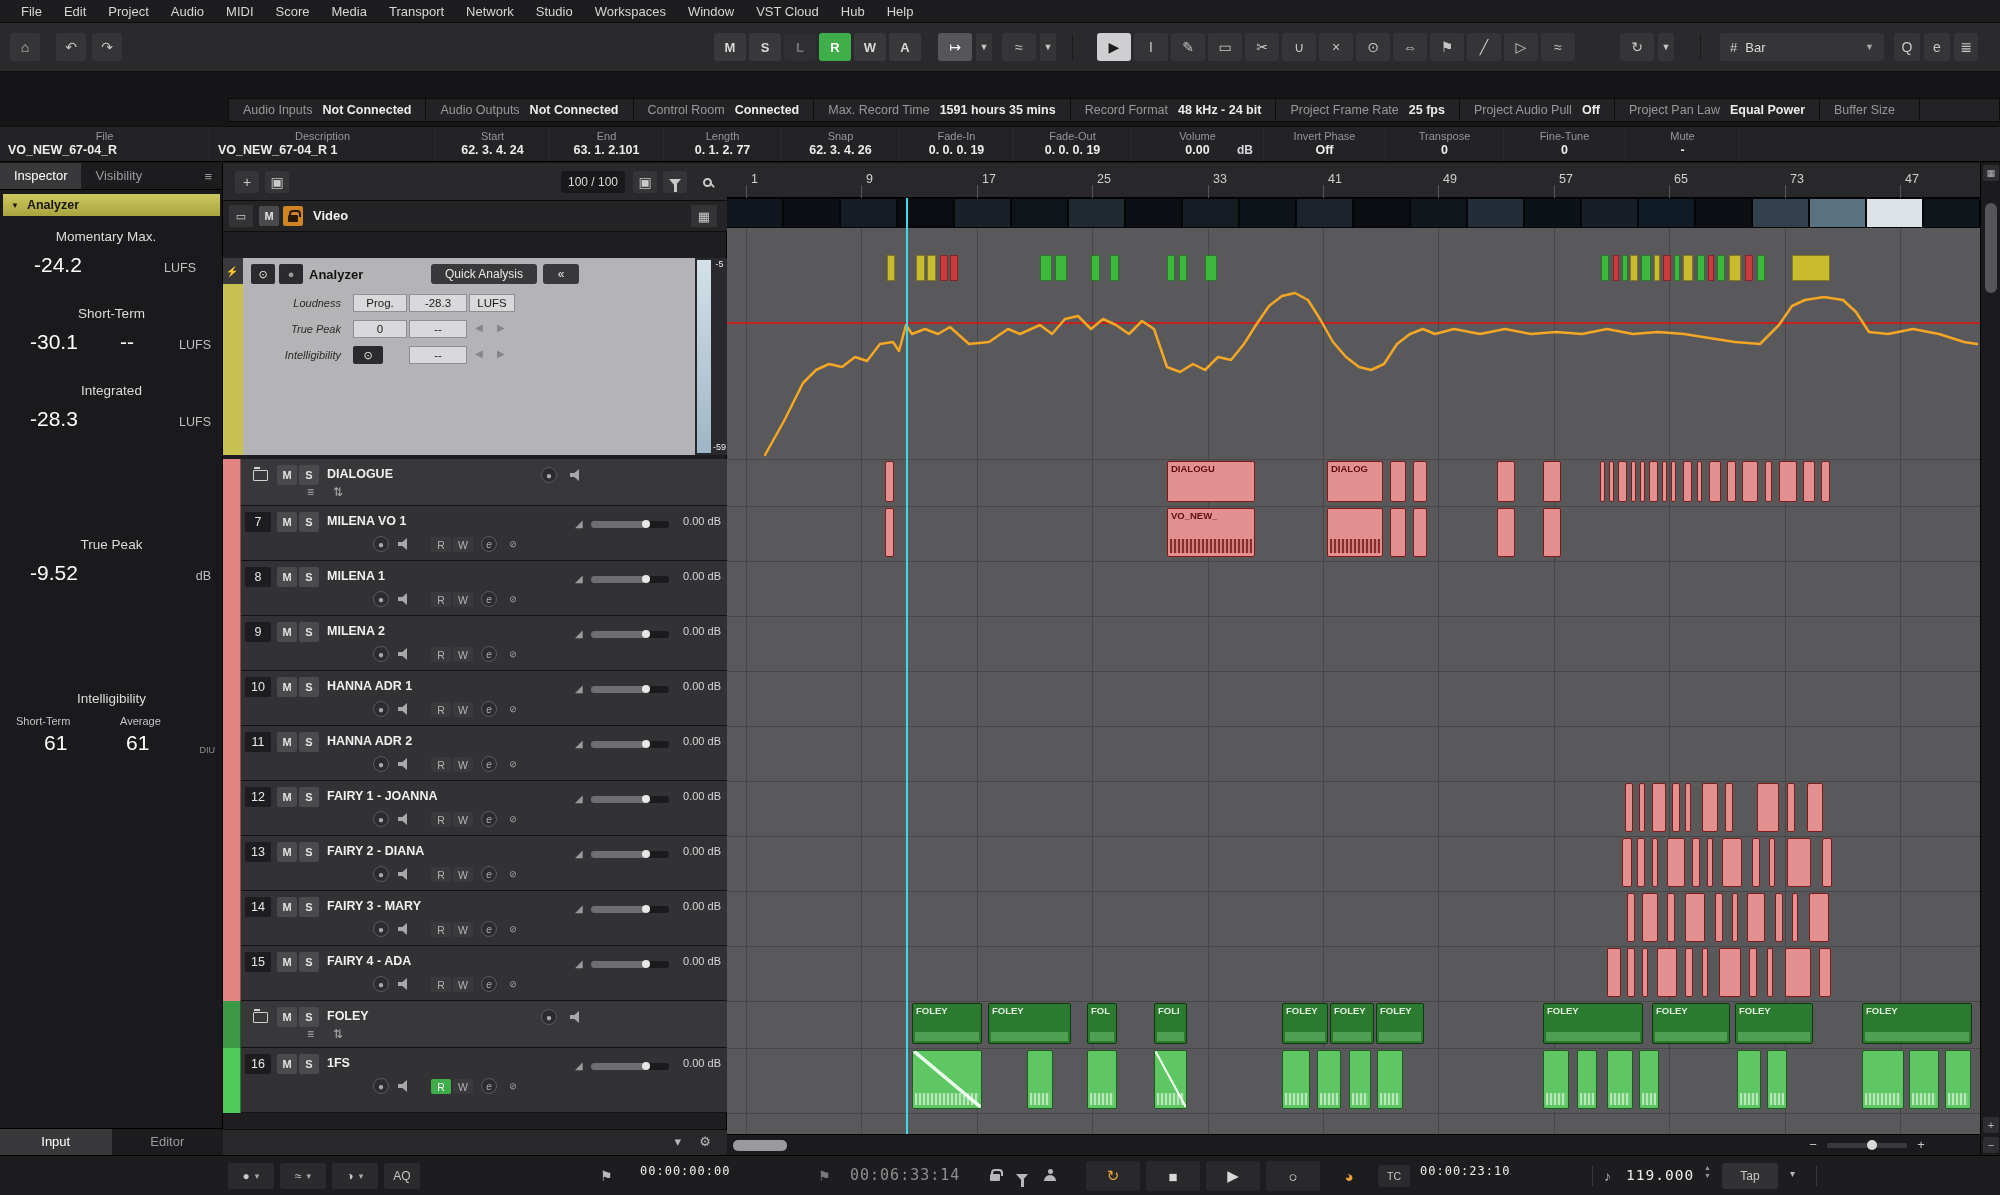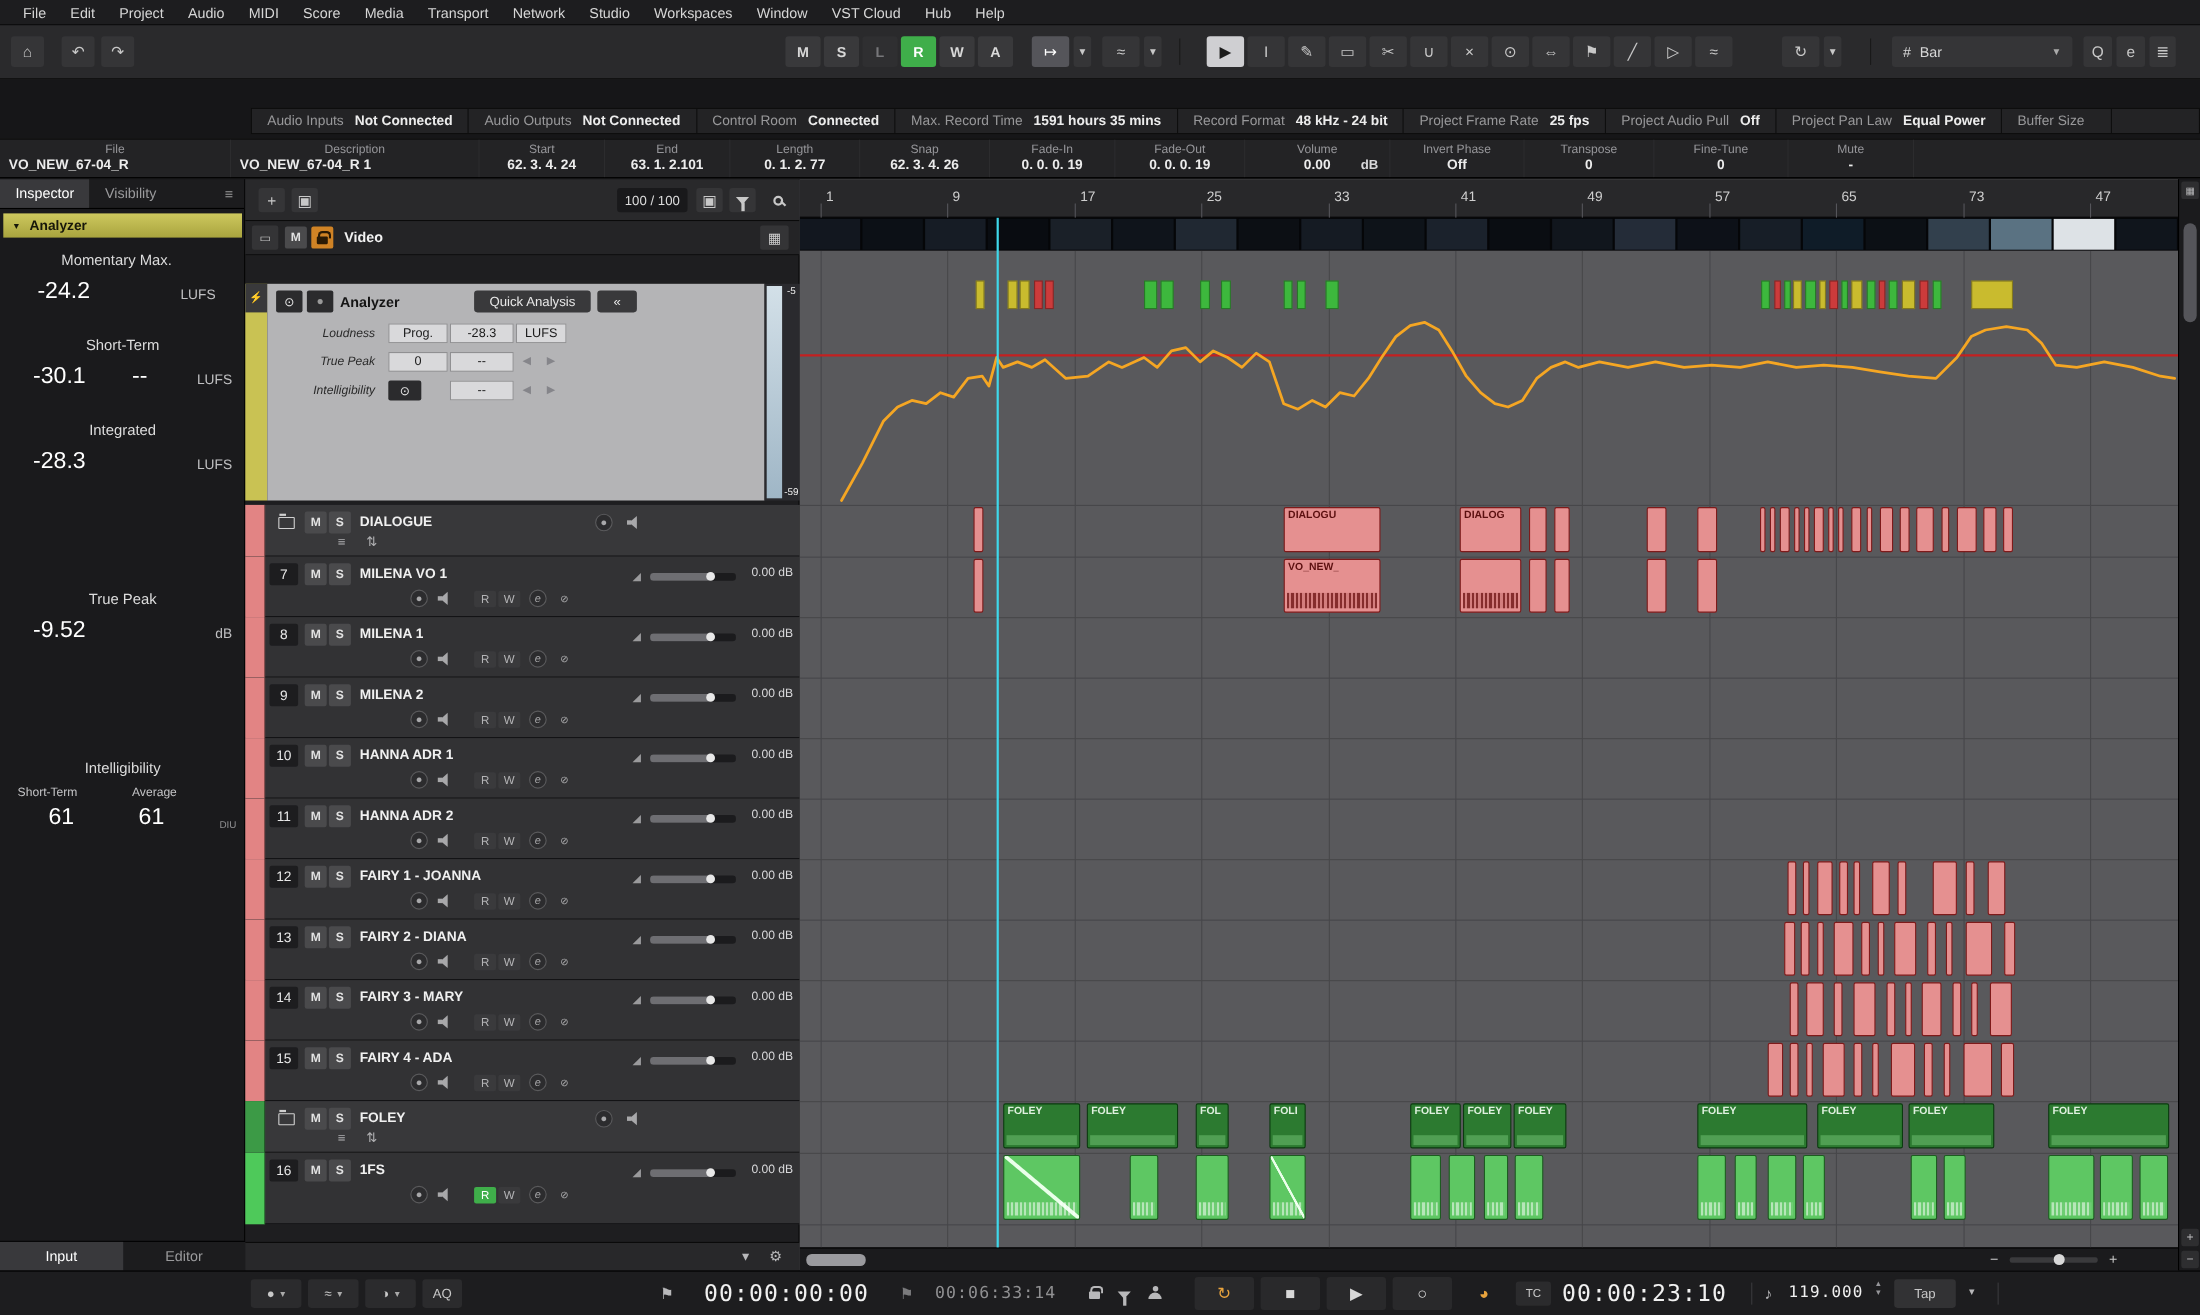--- a/index.html
+++ b/index.html
@@ -186,21 +186,21 @@
   .vs-top{position:absolute;left:2px;top:2px;width:16px;height:16px;background:#2e2e30;border-radius:2px;color:#b8b8ba;
           font-size:9px;display:flex;align-items:center;justify-content:center;}
   .vs-thumb{position:absolute;left:4px;top:40px;width:12px;height:90px;background:#55555a;border-radius:6px;}
   .vs-btn{position:absolute;left:2px;width:16px;height:16px;background:#2e2e30;border-radius:2px;color:#b8b8ba;
           font-size:11px;display:flex;align-items:center;justify-content:center;}
 
   
   #transport{position:absolute;left:0;top:1155px;width:2000px;height:40px;background:#1d1d1f;border-top:1px solid #000;}
   .trbtn{position:absolute;top:7px;height:26px;border-radius:3px;background:#2b2b2d;color:#c8c8c8;
          display:flex;align-items:center;justify-content:center;font-size:12px;padding:0 6px;}
-  .tr-time{position:absolute;top:8px;font-family:"DejaVu Sans Mono",monospace;font-size:21px;color:#f0f0f0;letter-spacing:1px;}
+  .tr-time{position:absolute;top:8px;font-family:"DejaVu Sans Mono",monospace;font-size:12px;color:#f0f0f0;letter-spacing:1px;}
   .tr-time.dim{font-size:15px;color:#909092;top:10px;}
   .tr-ic{position:absolute;top:12px;color:#b8b8ba;font-size:14px;}
   .tp-btn{position:absolute;top:5px;width:54px;height:30px;background:#29292b;border-radius:3px;
           display:flex;align-items:center;justify-content:center;font-size:15px;color:#d8d8d8;}
   .tsep{position:absolute;top:10px;width:1px;height:20px;background:#3a3a3c;}
   .stepper{position:absolute;top:8px;display:flex;flex-direction:column;gap:1px;color:#96969a;font-size:7px;line-height:7px;}
 </style>
 </head>
 <body>
 

